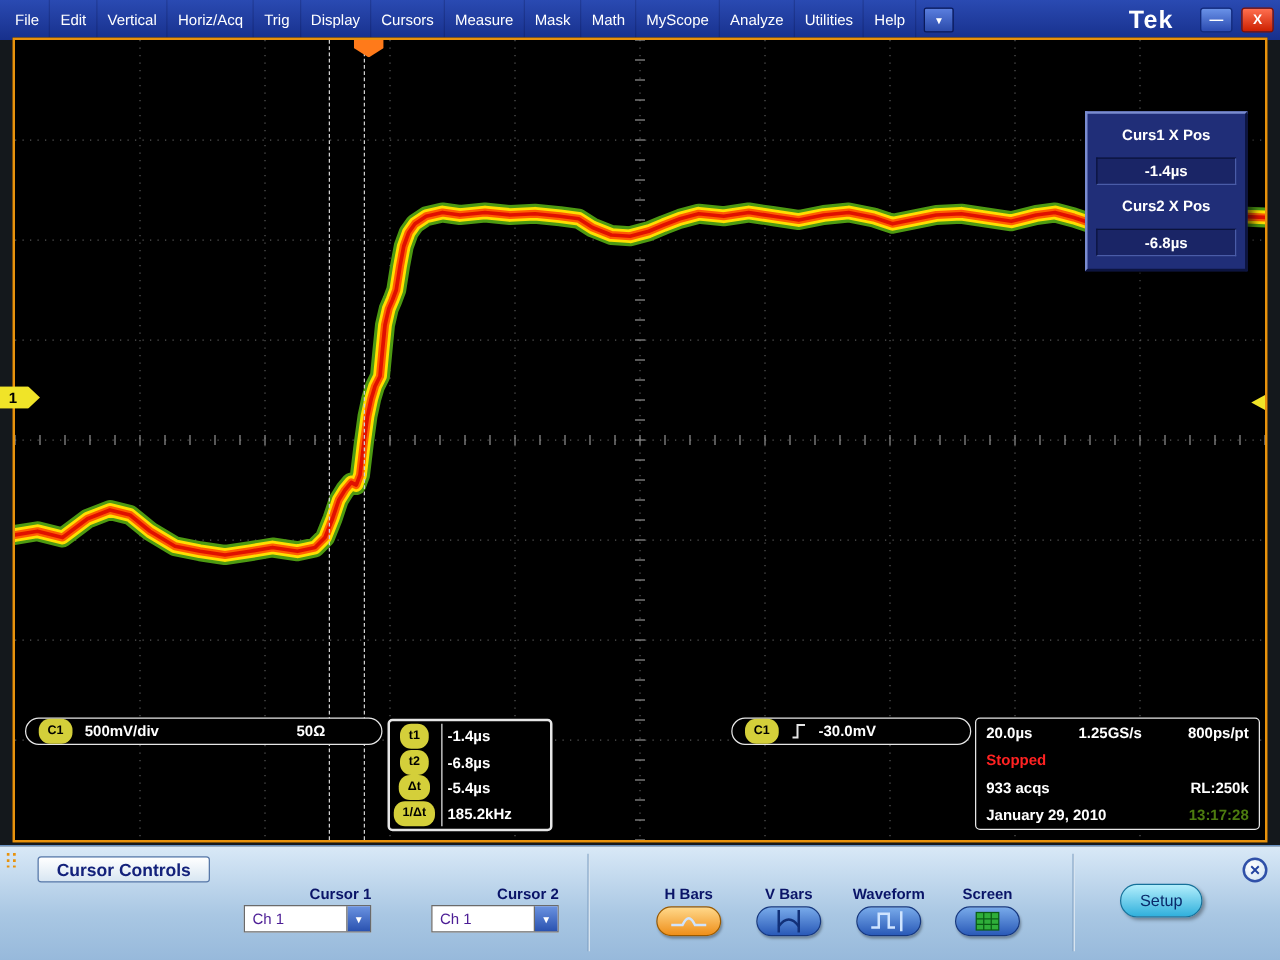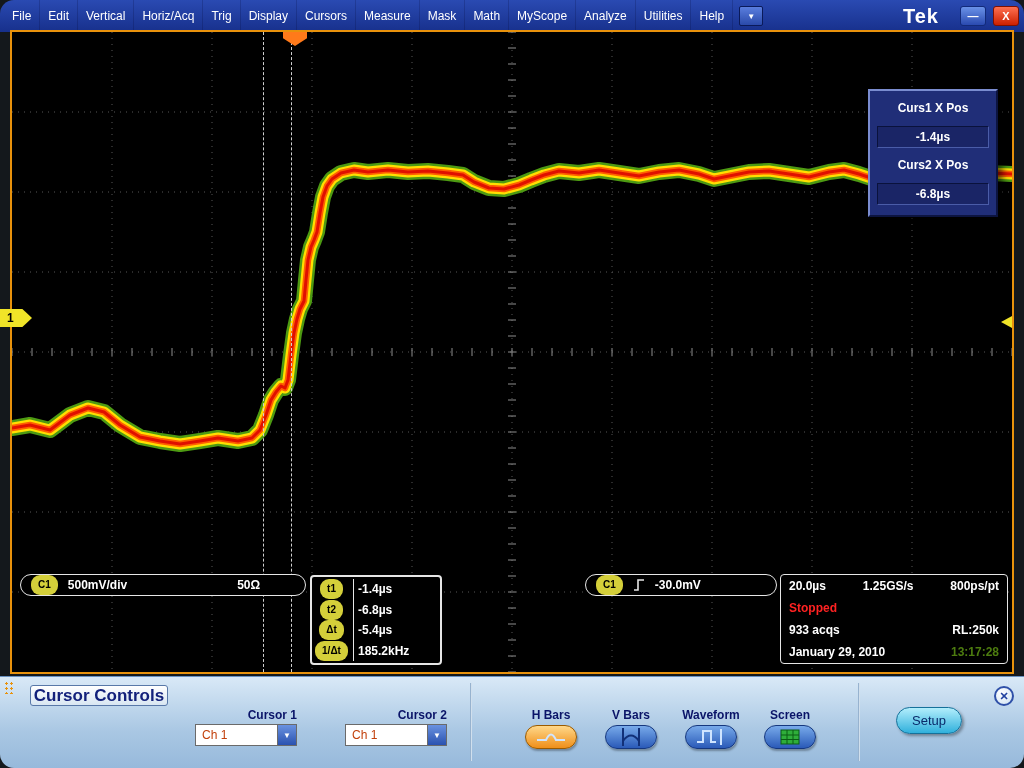--- a/index.html
+++ b/index.html
@@ -1,17 +1,17 @@
 <!DOCTYPE html>
 <html><head>
 <meta charset="utf-8">
 <style>
   * { margin:0; padding:0; box-sizing:border-box; }
   body { font-family:"Liberation Sans", sans-serif; background:#14181c; }
-  .screen { position:relative; width:1024px; height:768px; background:#14181c; overflow:hidden;border-radius:14px; }
+  .screen { position:relative; width:1024px; height:768px; background:#14181c; overflow:hidden; }
 
   
   .menubar { position:absolute; left:0; top:0; width:1024px; height:32px;
     background:linear-gradient(180deg,#2a4ab2,#17308c); display:flex; align-items:center; padding-left:4px; }
   .menu-item { color:#fff; font-size:12px; padding:0 8px; height:100%; display:flex; align-items:center;
     border-right:1px solid rgba(0,0,40,0.18); cursor:default; white-space:nowrap; }
   .menu-dd { margin-left:6px; width:24px; height:20px; background:linear-gradient(#5a7ede,#2a4aaa);
     border:1px solid #0a1a5a; border-radius:2px; color:#fff; font-size:8px; display:flex; align-items:center; justify-content:center; }
   .menu-right { margin-left:auto; display:flex; align-items:center; gap:7px; padding-right:5px; }
   .tek-logo { color:#fff; font-size:20px; font-weight:bold; letter-spacing:1px; margin-right:14px; }
@@ -64,27 +64,27 @@
   .popup-value { width:112px; text-align:center; padding:3px 0; background:#1a2566;
     border:1px solid; border-color:#0a123c #4a5ca8 #4a5ca8 #0a123c; }
 
   
   .controlbar { position:absolute; left:0; top:676px; width:1024px; height:92px;
     background:linear-gradient(180deg,#d9e9f7,#a9c7e3 60%,#97b9db); border-top:1px solid #6890c0; }
   .grip { position:absolute; left:4px; top:4px; width:11px; height:13px;
     background-image:radial-gradient(#e8920c 1.2px, transparent 1.4px); background-size:5px 5px; }
   .panel-title { position:absolute; left:30px; top:8px; width:138px; height:21px;
     background:linear-gradient(#ffffff,#d8e6f2); border:1px solid #5878a8; border-radius:3px;
-    color:#13217b; font-weight:bold; font-size:17px; display:flex; align-items:center; justify-content:center;text-align:center; }
+    color:#13217b; font-weight:bold; font-size:14px; display:flex; align-items:center; justify-content:center;text-align:center; }
   .sec-label { position:absolute; top:11px; text-align:center; color:#0a1468; font-weight:bold; font-size:13px; }
   .src-label { left:201px; width:240px; }
   .type-label { left:535px; width:250px; }
   .dd-label { position:absolute; top:31px; width:102px; text-align:right; font-size:12px; font-weight:bold; color:#0a1468; }
   .dropdown { position:absolute; top:47px; width:102px; height:22px; background:#fff; border:1px solid #6a6a6a; display:flex; }
-  .dd-text { flex:1; font-size:12px; color:#c2410c; display:flex; align-items:center; padding-left:6px; }
+  .dd-text { flex:1; font-size:12px; color:#4c1d95; display:flex; align-items:center; padding-left:6px; }
   .dd-btn { width:19px; background:linear-gradient(#6a92e0,#2a52b0); border-left:1px solid #6a6a6a;
     display:flex; align-items:center; justify-content:center; color:#fff; font-size:8px; }
   .divider { position:absolute; top:6px; height:78px; width:2px; background:linear-gradient(90deg,#7a9cc0,#eef6fc); }
   .type-item { position:absolute; top:31px; width:66px; text-align:center; }
   .type-item .lbl { font-size:12px; font-weight:bold; color:#0a1468; display:block; margin-bottom:3px; }
   .type-btn { width:52px; height:24px; border-radius:12px; margin:0 auto;
     background:linear-gradient(#78aaea,#2a5ab8); border:1px solid #16377e;
     box-shadow:1px 2px 2px rgba(0,0,0,0.3); display:flex; align-items:center; justify-content:center; }
   .type-btn.selected { background:linear-gradient(#ffd88a,#ef8f1a); border-color:#9a5a00; }
   .setup-btn { position:absolute; left:896px; top:30px; width:66px; height:27px; border-radius:14px;

